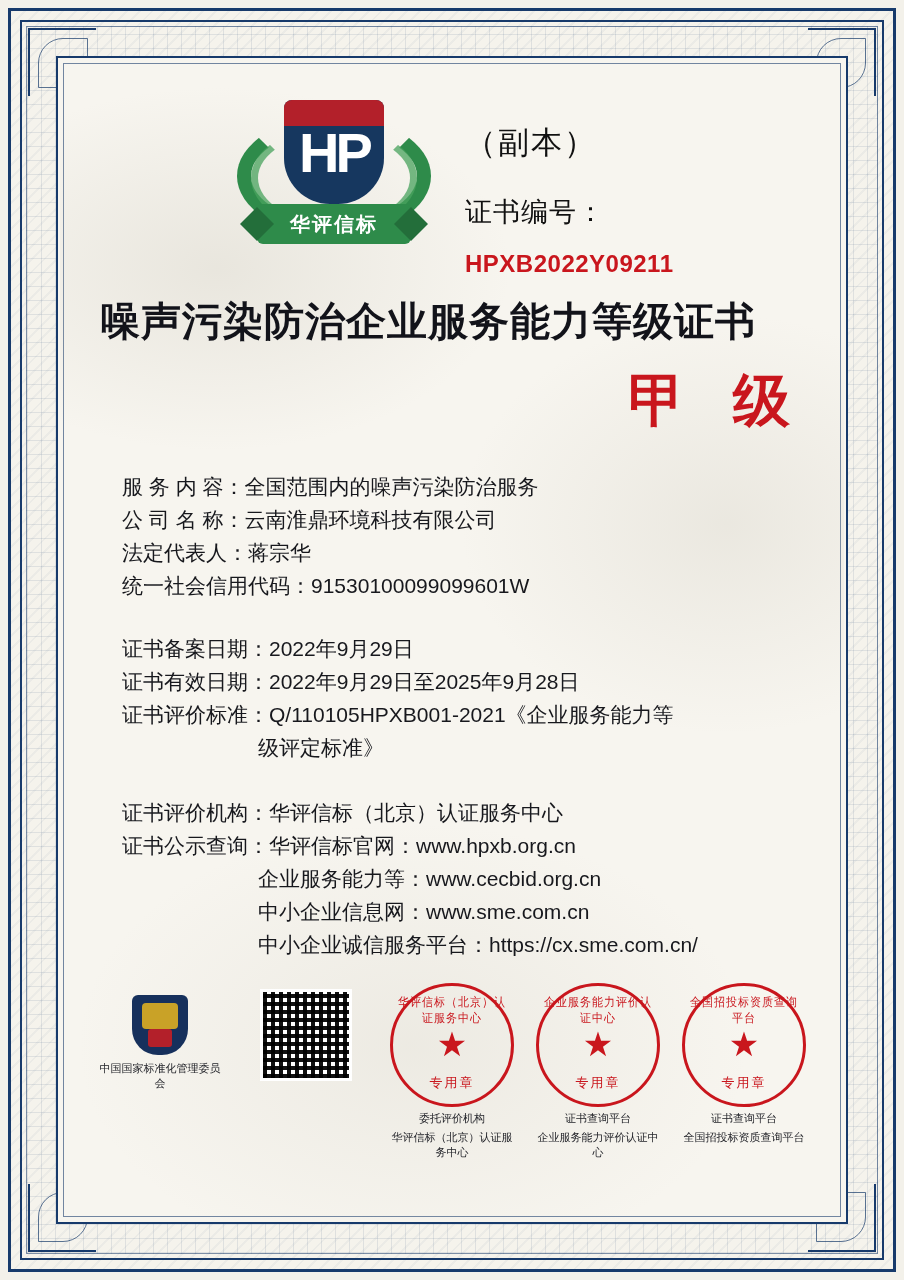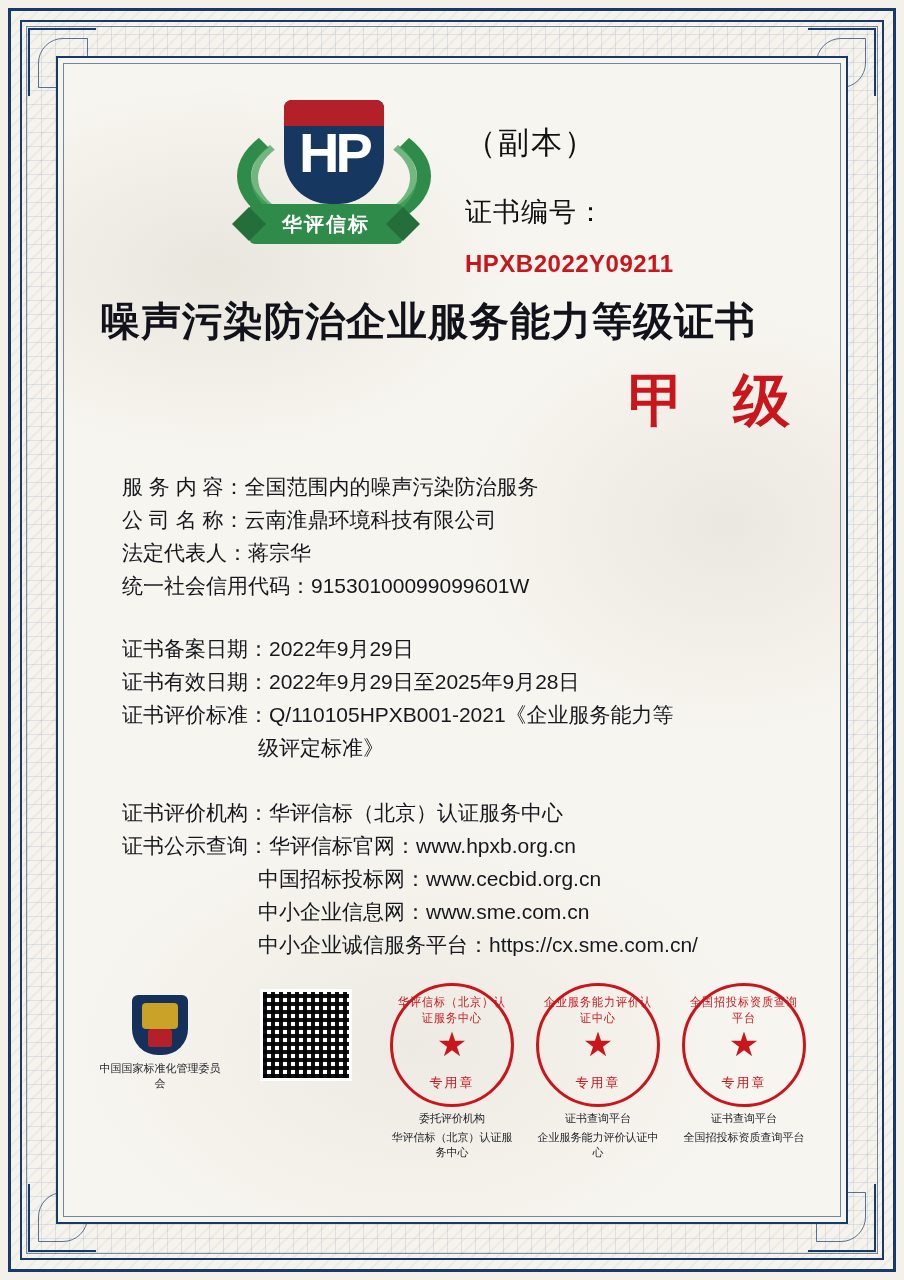--- a/index.html
+++ b/index.html
@@ -145,21 +145,21 @@
     left: 22px; top: 30px;
     width: 166px; height: 104px;
     border: 7px solid #49a35e;
     border-top-color: transparent;
     border-radius: 50%;
     box-sizing: border-box;
     opacity: .75;
   }
   .ribbon {
     position: absolute;
-    left: 20px; top: 108px;
+    left: 28px; top: 108px;
     width: 154px; height: 40px;
     background: #2e8b4a;
     border-radius: 6px;
     display: flex;
     align-items: center;
     justify-content: center;
     color: #fff;
     font-size: 20px;
     letter-spacing: 2px;
     font-weight: bold;
@@ -411,21 +411,21 @@
     <div class="fields block-3">
       <div class="field-row">
         <span class="field-label">证书评价机构：</span>
         <span class="field-value">华评信标（北京）认证服务中心</span>
       </div>
       <div class="field-row">
         <span class="field-label">证书公示查询：</span>
         <span class="field-value">华评信标官网：www.hpxb.org.cn</span>
       </div>
       <div class="links">
-        <div>中国招标投标网：www.cecbid.org.cn</div>
+        <div>企业服务能力等：www.cecbid.org.cn</div>
         <div>中小企业信息网：www.sme.com.cn</div>
         <div>中小企业诚信服务平台：https://cx.sme.com.cn/</div>
       </div>
     </div>
 
   </div>
 
   <div class="footer">
 
     <div class="foot-item">

